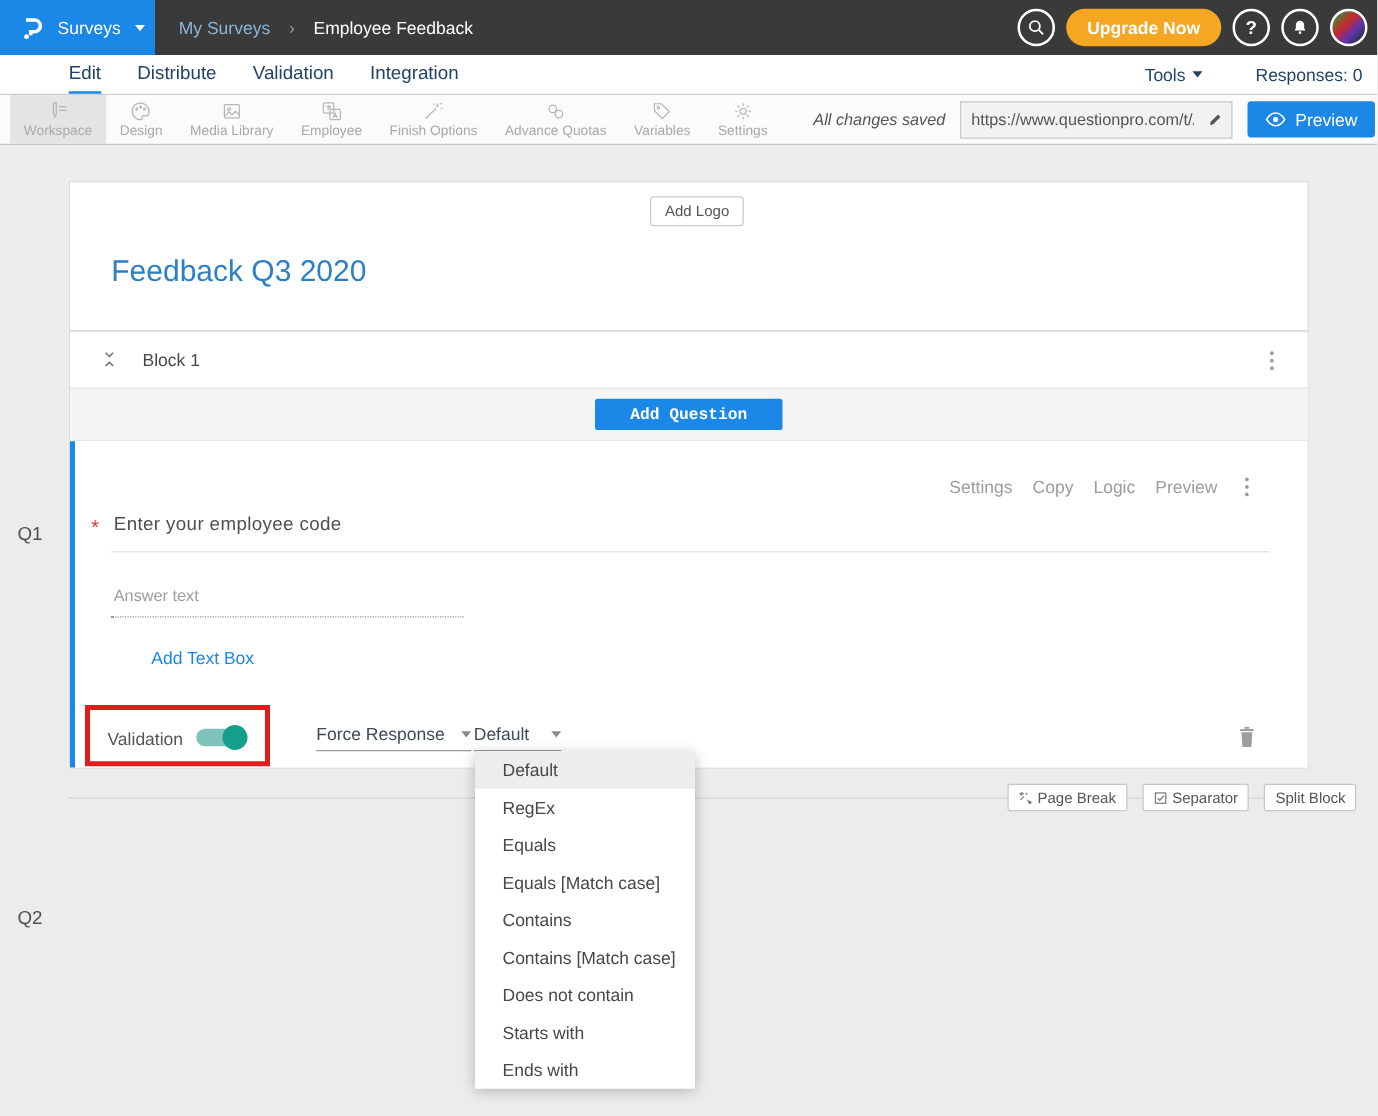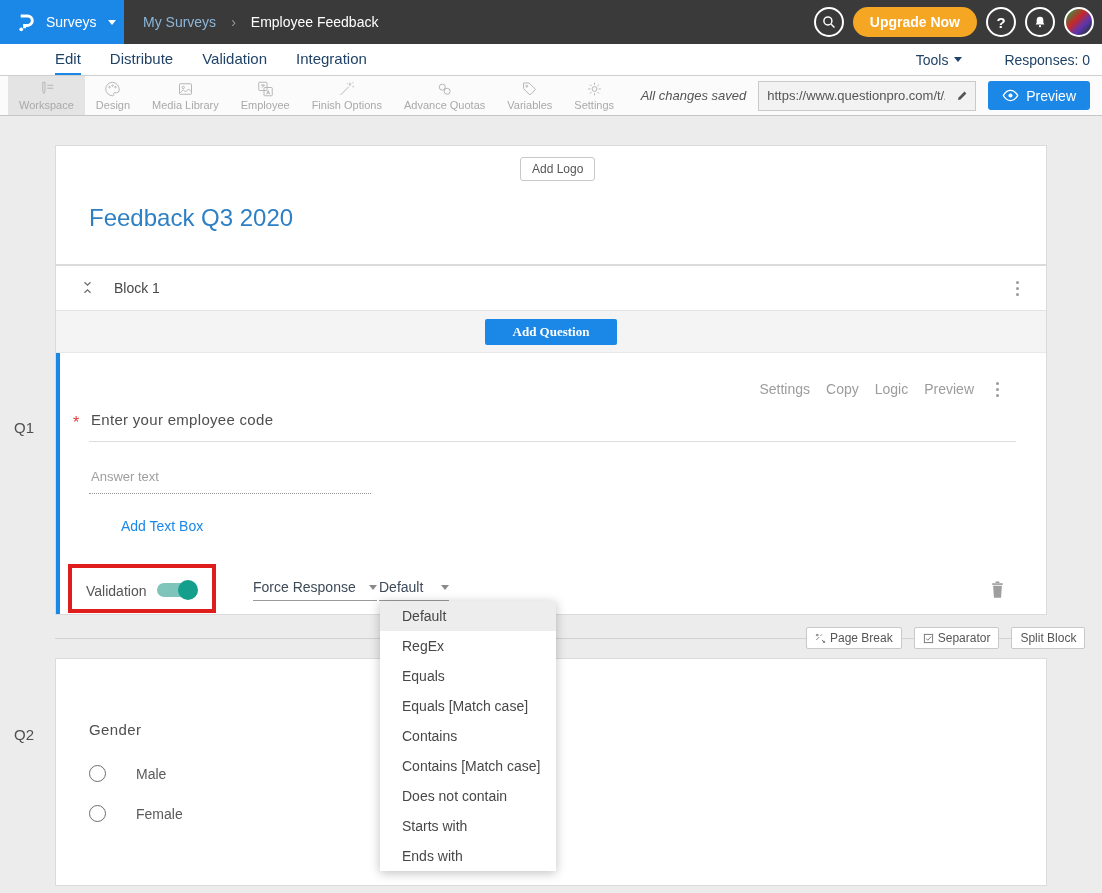--- a/index.html
+++ b/index.html
@@ -38,21 +38,21 @@
   .tools .tri { color:#1f4266; }
   .responses { color:#1f4266; font-size:14px; }
 
   
   .toolbar { position:absolute; left:0; top:76px; width:1102px; height:40px; background:#fbfbfb;
              border-bottom:1px solid #c6c6c6; display:flex; align-items:stretch; padding-left:8px; }
   .tool-item { display:flex; flex-direction:column; align-items:center; justify-content:center;
                padding:0 11px; font-size:11px; color:#a9a9a9; cursor:pointer; gap:1px; }
   .tool-item.active { background:#e4e4e4; }
   .tool-item svg { stroke:#b5b5b5; fill:none; stroke-width:1.3; }
-  .toolbar-right { margin-left:auto; display:flex; align-items:center; gap:12px; padding-right:12px; }
+  .toolbar-right { margin-left:auto; display:flex; align-items:center; gap:12px; padding-right:2px; }
   .saved { font-style:italic; font-size:13px; color:#555; }
   .url-box { display:flex; align-items:center; width:218px; height:30px; background:#f2f2f2;
              border:1px solid #c9c9c9; }
   .url-box input { flex:1; min-width:0; border:0; background:transparent; font-size:13px; color:#555;
                    padding:0 4px 0 8px; font-family:"Liberation Sans",sans-serif; outline:none; }
   .pencil-btn { width:26px; height:28px; display:flex; align-items:center; justify-content:center; cursor:pointer; }
   .preview-btn { height:29px; padding:0 14px; background:#1B87E6; border-radius:3px; color:#fff;
                  font-size:14px; display:flex; align-items:center; gap:7px; cursor:pointer; }
 
   
@@ -69,21 +69,21 @@
   .collapse { position:absolute; left:24px; top:13px; cursor:pointer; }
   .collapse svg { stroke:#6b6b6b; fill:none; stroke-width:1.6; }
   .block-name { position:absolute; left:58px; top:14px; font-size:14px; color:#474747; cursor:text; }
   .vdots { width:14px; height:18px; display:flex; flex-direction:column; align-items:center;
            justify-content:center; gap:3px; cursor:pointer; }
   .vdots i { width:3px; height:3px; border-radius:50%; background:#9a9a9a; }
   .block-header .vdots { position:absolute; right:22px; top:13px; }
   .add-q-strip { height:42px; background:#f4f4f4; border-bottom:1px solid #e9e9e9;
                  display:flex; align-items:center; justify-content:center; }
   .add-question { padding:5px 28px; background:#1B87E6; border:0; border-radius:2px; color:#fff;
-                  font-size:13px; font-weight:bold; cursor:pointer; font-family:Liberation Serif, serif;text-align:right; }
+                  font-size:13px; font-weight:bold; cursor:pointer; font-family:Liberation Mono, monospace;text-align:right; }
 
   .q1-card { position:absolute; left:0; top:87px; right:0; bottom:0; background:#fff;
              border-left:4px solid #1B87E6; }
   .q-actions { position:absolute; top:27px; right:42px; display:flex; align-items:center; gap:16px;
                font-size:14px; color:#9c9c9c; }
   .q-actions span { cursor:pointer; }
   .q-required { position:absolute; left:13px; top:61px; color:#e53935; font-size:16px; }
   .q-text { position:absolute; left:31px; top:58px; font-size:15px; color:#4f4f4f; letter-spacing:.3px; cursor:text; }
   .q-underline { position:absolute; left:29px; top:88px; width:927px; border-bottom:1px solid #ddd; }
   .answer-ph { position:absolute; left:31px; top:116px; font-size:13px; color:#9e9e9e; cursor:text; }
@@ -347,31 +347,20 @@
         <rect x="2" y="2" width="12" height="12"></rect>
           <path d="M4.5 8l2.5 2.5L12 5"></path>
       </svg>
       <span>Separator</span>
     </div>
     <div class="sm-btn">
       <span>Split Block</span>
     </div>
   </div>
 
-  <div class="q2-card">
-    <div class="q2-text">Gender</div>
-    <div class="radio-row" style="top:106px;">
-      <div class="radio"></div>
-      <div class="radio-label">Male</div>
-    </div>
-    <div class="radio-row" style="top:146px;">
-      <div class="radio"></div>
-      <div class="radio-label">Female</div>
-    </div>
-  </div>
 
   <div class="q-num" style="top:419px;">Q1</div>
   <div class="q-num" style="top:726px;">Q2</div>
 
   <div class="dropdown">
     <div class="dd-option selected">Default</div>
     <div class="dd-option">RegEx</div>
     <div class="dd-option">Equals</div>
     <div class="dd-option">Equals [Match case]</div>
     <div class="dd-option">Contains</div>

